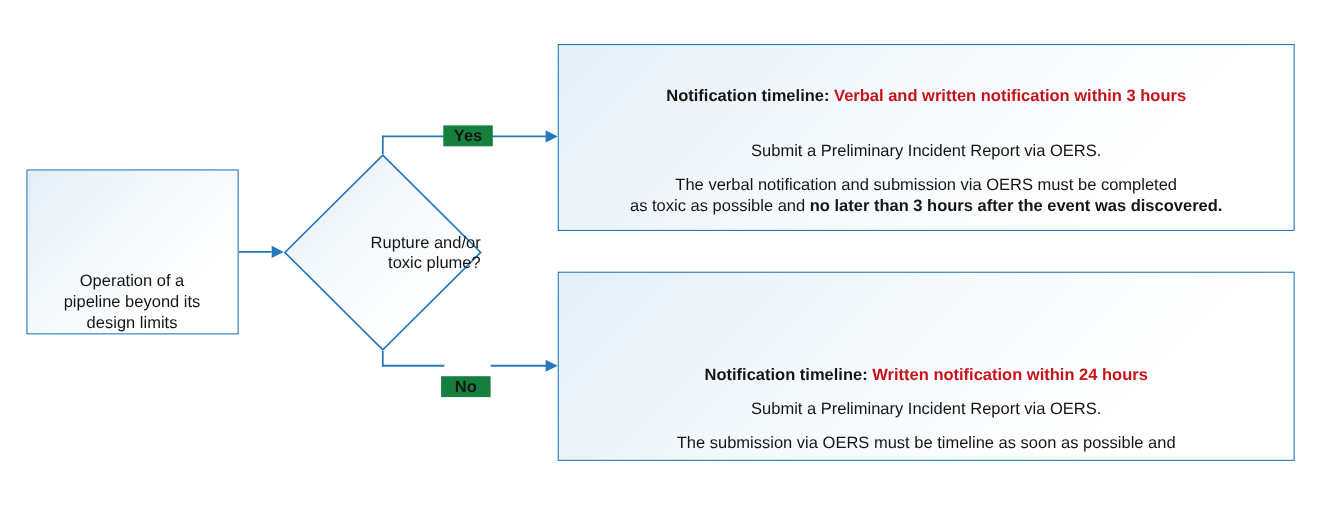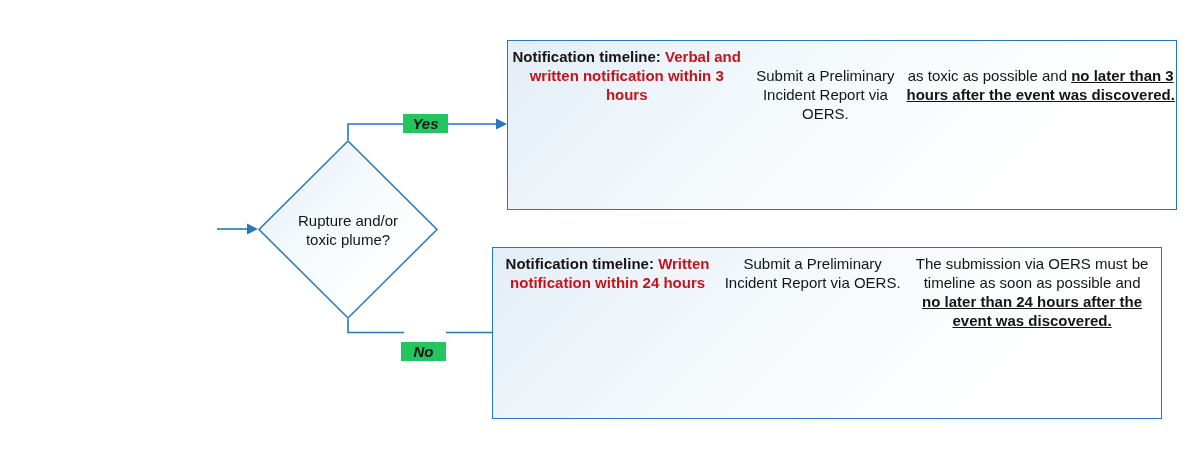--- a/index.html
+++ b/index.html
@@ -36,65 +36,64 @@
   .diamond-shape{
     fill:url(#shapeGrad);
     stroke:var(--line-blue);
     stroke-width:1.5;
   }
   .node{
     position:absolute;
     border:1.5px solid var(--line-blue);
     background:linear-gradient(135deg,#e4eef7 0%,#f4f9fc 40%,#ffffff 78%);
     display:flex;
-    flex-direction:row;
-    justify-content:center;
+    flex-direction:column;
+    justify-content:flex-end;
     text-align:center;
     font-size:15px;
     line-height:19px;
   }
   .node p{margin:6px 0;}
   .start-node{
     left:23.5px; top:153.5px;
     width:193px; height:150px;
   }
   .start-node span{display:block;}
   .yes-outcome{
     left:507px; top:40px;
     width:670px; height:170px;
     padding-bottom:6px;
   }
   .no-outcome{
-    left:492px; top:247px;
+    left:507px; top:247px;
     width:670px; height:172px;
   }
   .outcome-title{font-weight:bold;}
   .red{color:var(--highlight-red);font-weight:bold;}
-  b{font-weight:bold;text-decoration:underline;}
+  b{font-weight:bold;}
   .decision-label{
     position:absolute;
     left:259px; top:141px;
     width:178px; height:177px;
     display:flex;
     flex-direction:column;
     justify-content:center;
-    text-align:center;
+    text-align:right;
     font-size:15px;
     line-height:19px;
   }
   .decision-label span{display:block;}
   .branch-label{
     position:absolute;
     width:45px;
     font-size:15px;
     font-weight:bold;
     line-height:19px;
     text-align:center;
-    background:#22c55e;
-    font-style:italic;
+    background:#15803d;
   }
   .branch-yes{left:403px; top:114px;}
   .branch-no{left:401px; top:342px;}
 </style>
 </head>
 <body>
 
 <div class="stage">
 
   <svg class="connector-layer" viewBox="0 0 1200 469" xmlns="http://www.w3.org/2000/svg">
@@ -113,49 +112,55 @@
 
     <polyline class="connector" points="348,140 348,124 404,124"></polyline>
     <line class="connector" x1="447" y1="124" x2="497" y2="124"></line>
     <polygon class="arrowhead" points="507,124 496,118.5 496,129.5"></polygon>
 
     <polyline class="connector" points="348,319 348,332.5 404,332.5"></polyline>
     <line class="connector" x1="446" y1="332.5" x2="497" y2="332.5"></line>
     <polygon class="arrowhead" points="507,332.5 496,327 496,338"></polygon>
   </svg>
 
+  <div class="node start-node">
+    <div>
+      <span>Operation of a</span>
+      <span>pipeline beyond its</span>
+      <span>design limits</span>
+    </div>
+  </div>
 
   <div class="decision-label">
     <span>Rupture and/or</span>
     <span>toxic plume?</span>
   </div>
 
   <div class="branch-label branch-yes">Yes</div>
   <div class="branch-label branch-no">No</div>
 
   <div class="node yes-outcome">
     <p class="outcome-title">
       <span>Notification timeline: </span><span class="red">Verbal and written notification within 3 hours</span>
     </p>
     <p>
       <br>
       <span>Submit a Preliminary Incident Report via OERS.</span>
     </p>
     <p>
-      <br>
+      <span>The verbal notification and submission via OERS must be completed</span><br>
       <span>as toxic as possible and </span><b>no later than 3 hours after the event was discovered.</b>
     </p>
   </div>
 
   <div class="node no-outcome">
     <p class="outcome-title">
       <span>Notification timeline: </span><span class="red">Written notification within 24 hours</span>
     </p>
     <p>
       <span>Submit a Preliminary Incident Report via OERS.</span>
     </p>
     <p>
       <span>The submission via OERS must be timeline as soon as possible and</span><br>
-      <b>no later than 24 hours after the event was discovered.</b>
     </p>
   </div>
 
 </div>
 
 </body></html>

